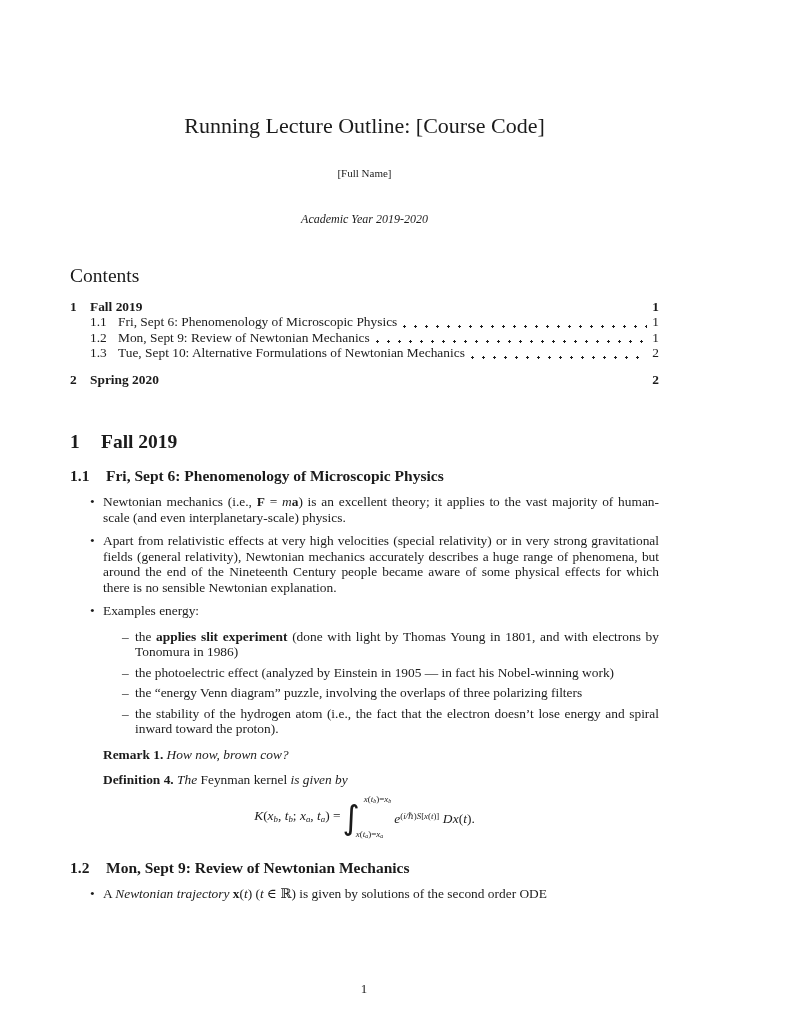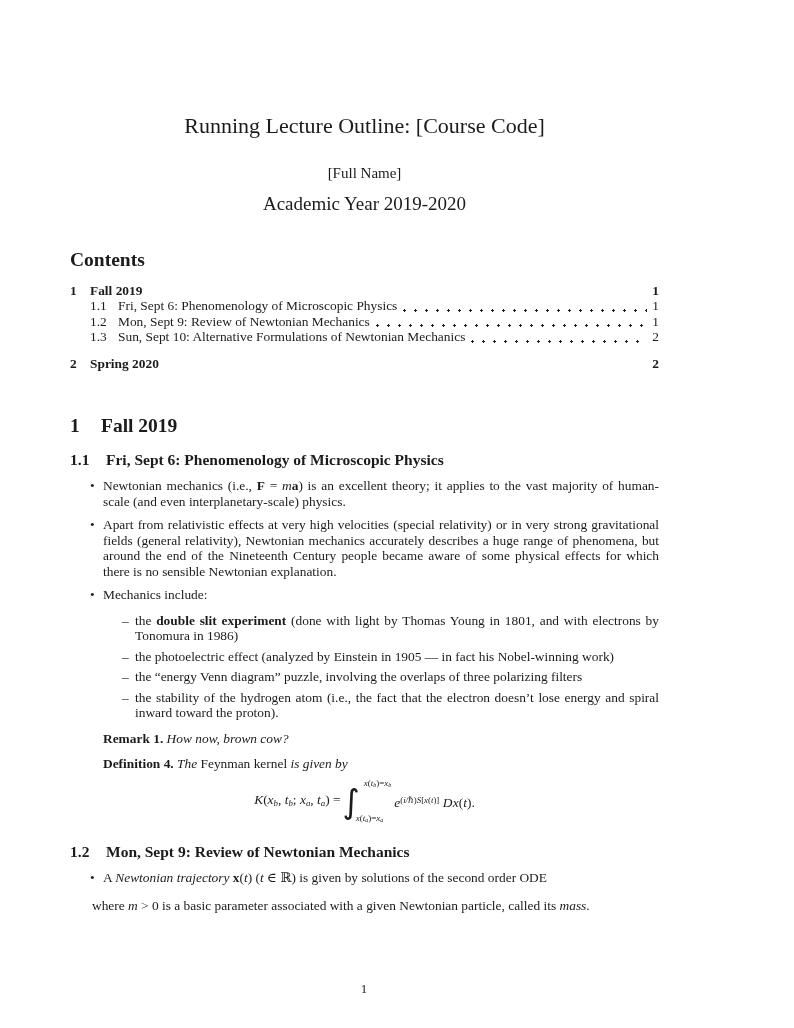--- a/index.html
+++ b/index.html
@@ -2,24 +2,24 @@
 <html><head>
 <meta charset="utf-8">
 <style>
   html,body{margin:0;padding:0;background:#ffffff;}
   .page{position:relative;width:728px;height:1028px;background:#ffffff;color:#1b1b1b;
         font-family:"Liberation Serif","DejaVu Serif",serif;font-size:13.4px;line-height:15.5px;
         overflow:hidden;}
   .content{padding:112px 69px 0 70px;}
 
   .doc-title{font-size:22px;font-weight:normal;text-align:center;margin:0;line-height:1.25;}
-  .doc-author{text-align:center;font-size:15px;margin-top:26px;}
-  .doc-date{text-align:center;font-size:19px;margin-top:15px;}
+  .doc-author{text-align:center;font-size:11px;margin-top:26px;}
+  .doc-date{text-align:center;font-size:12px;margin-top:31px;font-style:italic;}
 
-  .contents-heading{font-size:19.5px;font-weight:bold;margin:36px 0 0 0;line-height:1.2;}
+  .contents-heading{font-size:19.5px;font-weight:normal;margin:36px 0 0 0;line-height:1.2;}
   .toc{margin-top:12px;}
   .toc-row{display:flex;align-items:baseline;line-height:15.5px;}
   .toc-row.l1{font-weight:bold;margin-top:11px;}
   .toc-num{flex:none;}
   .l1 .toc-num{width:20px;}
   .l2 .toc-num{width:28px;margin-left:20px;}
   .toc-fill{flex:1;align-self:flex-end;height:3px;margin:0 5px 2px 6px;
             background-image:radial-gradient(circle at 1.5px 1.5px,#1b1b1b 1px,rgba(0,0,0,0) 1.3px);
             background-size:11px 3px;background-repeat:repeat-x;}
   .toc-fill.blank{background:none;}
@@ -85,21 +85,21 @@
         <span class="toc-page">1</span>
       </div>
       <div class="toc-row l2">
         <span class="toc-num">1.2</span>
         <span class="toc-label">Mon, Sept 9: Review of Newtonian Mechanics</span>
         <span class="toc-fill"></span>
         <span class="toc-page">1</span>
       </div>
       <div class="toc-row l2">
         <span class="toc-num">1.3</span>
-        <span class="toc-label">Sun, Sept 10: Alternative Formulations of Newtonian Mechanics</span>
+        <span class="toc-label">Tue, Sept 10: Alternative Formulations of Newtonian Mechanics</span>
         <span class="toc-fill"></span>
         <span class="toc-page">2</span>
       </div>
       <div class="toc-row l1">
         <span class="toc-num">2</span>
         <span class="toc-label">Spring 2020</span>
         <span class="toc-fill blank"></span>
         <span class="toc-page">2</span>
       </div>
     </div>
@@ -117,26 +117,26 @@
     <div class="item first">
       <span class="marker">•</span>
       <div class="item-text"><span class="run-rm">Newtonian mechanics (i.e., </span><span class="run-bf">F</span><span class="run-rm"> = </span><span class="run-it">m</span><span class="run-bf">a</span><span class="run-rm">) is an excellent theory; it applies to the vast majority of human-scale (and even interplanetary-scale) physics.</span></div>
     </div>
     <div class="item">
       <span class="marker">•</span>
       <div class="item-text"><span class="run-rm">Apart from relativistic effects at very high velocities (special relativity) or in very strong gravitational fields (general relativity), Newtonian mechanics accurately describes a huge range of phenomena, but around the end of the Nineteenth Century people became aware of some physical effects for which there is no sensible Newtonian explanation.</span></div>
     </div>
     <div class="item">
       <span class="marker">•</span>
-      <div class="item-text"><span class="run-rm">Mechanics include:</span></div>
+      <div class="item-text"><span class="run-rm">Examples energy:</span></div>
     </div>
 
     <div class="subitem first">
       <span class="marker">–</span>
-      <div class="item-text"><span class="run-rm">the </span><span class="run-bf">double slit experiment</span><span class="run-rm"> (done with light by Thomas Young in 1801, and with electrons by Tonomura in 1986)</span></div>
+      <div class="item-text"><span class="run-rm">the </span><span class="run-bf">applies slit experiment</span><span class="run-rm"> (done with light by Thomas Young in 1801, and with electrons by Tonomura in 1986)</span></div>
     </div>
     <div class="subitem">
       <span class="marker">–</span>
       <div class="item-text"><span class="run-rm">the photoelectric effect (analyzed by Einstein in 1905 — in fact his Nobel-winning work)</span></div>
     </div>
     <div class="subitem">
       <span class="marker">–</span>
       <div class="item-text"><span class="run-rm">the “energy Venn diagram” puzzle, involving the overlaps of three polarizing filters</span></div>
     </div>
     <div class="subitem">
@@ -163,18 +163,17 @@
       <span class="sec-num">1.2</span>
       <span>Mon, Sept 9: Review of Newtonian Mechanics</span>
     </div>
 
     <div class="item first">
       <span class="marker">•</span>
       <div class="item-text"><span class="run-rm">A </span><span class="run-it">Newtonian trajectory </span><span class="run-bf">x</span><span class="run-rm">(</span><span class="run-it">t</span><span class="run-rm">) (</span><span class="run-it">t</span><span class="run-rm"> ∈ ℝ) is given by solutions of the second order ODE</span></div>
     </div>
 
 
-    <p class="cont-par"><span class="run-rm">where </span><span class="run-it">m</span><span class="run-rm"> &gt; 0 is a basic parameter associated with a given Newtonian particle, called its </span><span class="run-it">mass</span><span class="run-rm">.</span></p>
 
   </div>
 
   <div class="footer-page-num">1</div>
 </div>
 
 </body></html>

